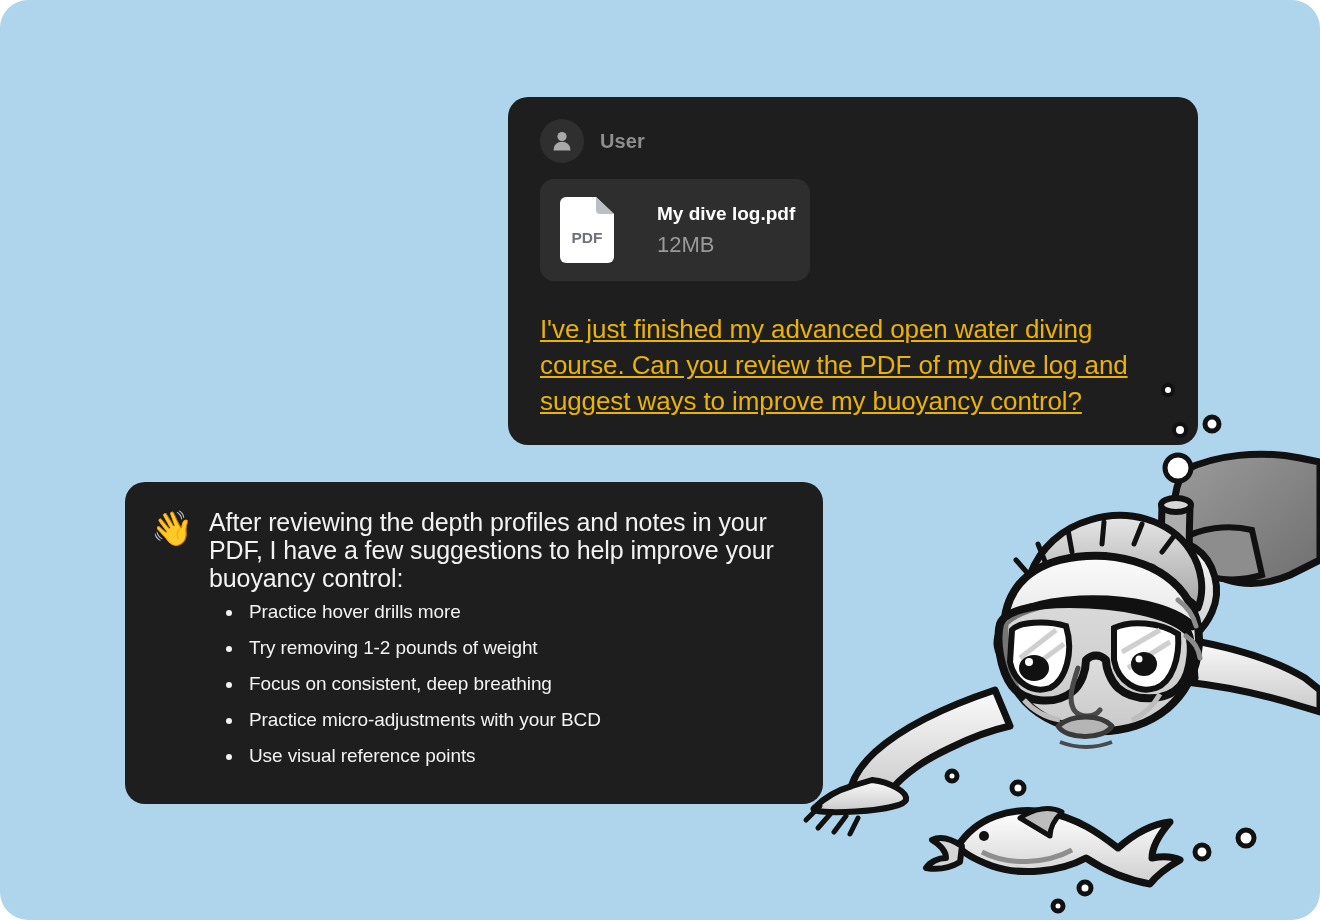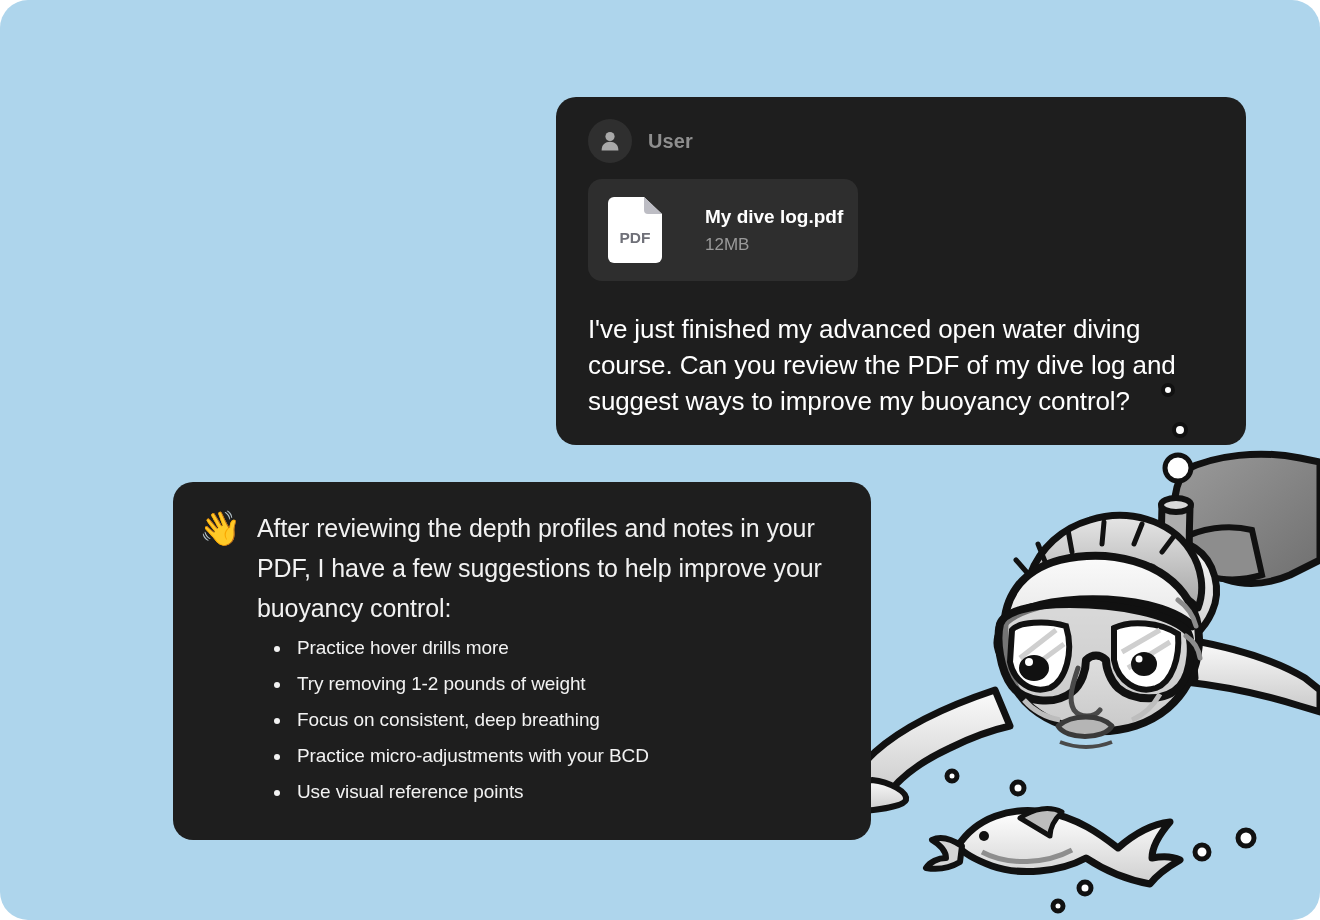--- a/index.html
+++ b/index.html
@@ -21,21 +21,20 @@
   #illustration {
     position: absolute;
     inset: 0;
     pointer-events: none;
   }
 
   
   #chat {
     position: absolute;
     inset: 0;
-    margin-left: 48px;
   }
 
   .bubble {
     position: absolute;
     background: #1e1e1e;
     border-radius: 20px;
   }
 
   
   #user-bubble {
@@ -84,29 +83,30 @@
   .pdf-icon svg { display: block; }
   .att-meta { min-width: 0; }
   .att-name {
     font-size: 19px;
     font-weight: bold;
     color: #ffffff;
     white-space: nowrap;
     margin-bottom: 7px;
   }
   .att-size {
-    font-size: 17px;
+    font-size: 22px;
     color: #9a9a9a;
   }
 
   .msg-text {
     font-size: 26px;
     line-height: 36px;
-    color: #ffffff;
+    color: #eab308;
     letter-spacing: -.1px;
+    text-decoration: underline;
   }
 
   
   #assistant-bubble {
     left: 125px; top: 482px;
     width: 698px;
     padding: 26px 30px 30px 26px;
   }
   .assist-row {
     display: flex;
@@ -115,21 +115,21 @@
   .wave {
     font-size: 34px;
     line-height: 40px;
     flex: none;
     width: 48px;
     text-align: left;
   }
   .assist-body { flex: 1; min-width: 0; }
   .assist-intro {
     font-size: 25px;
-    line-height: 40px;
+    line-height: 28px;
     color: #f2f2f2;
     letter-spacing: -.1px;
   }
   .assist-list {
     list-style: none;
     margin-top: 2px;
   }
   .assist-list li {
     position: relative;
     font-size: 19px;

